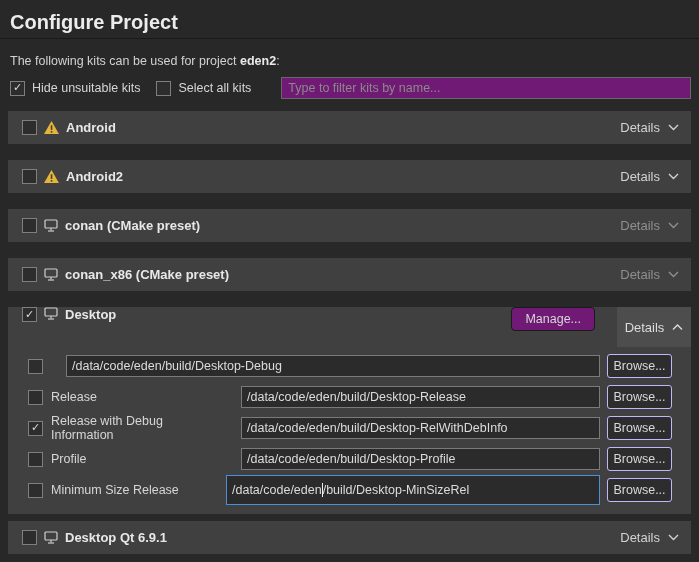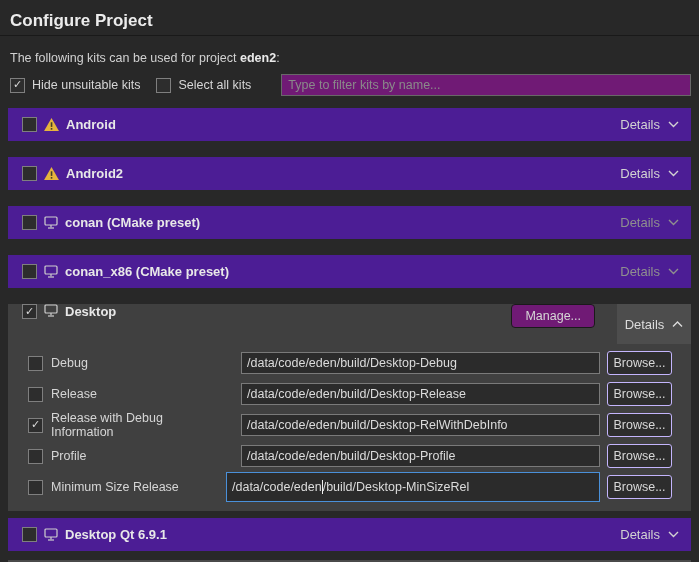--- a/index.html
+++ b/index.html
@@ -4,38 +4,38 @@
 <style>
   html,body{margin:0;padding:0;}
   body{
     width:699px;height:562px;overflow:hidden;
     background:#282828;color:#d6d6d6;
     font-family:"Liberation Sans","DejaVu Sans",sans-serif;
     font-size:12.5px;
     -webkit-font-smoothing:antialiased;
   }
   .titlebar{padding:11px 10px 4px;border-bottom:1px solid #191919;}
-  .title{font-size:17px;font-weight:bold;color:#ececec;}
+  .title{font-size:20px;font-weight:bold;color:#ececec;}
   .subtitle{margin:15px 10px 0;color:#d2d2d2;}
   .subtitle b{color:#eaeaea;}
   .toolbar{display:flex;align-items:center;margin:8px 8px 11px 10px;height:24px;}
   .cb-group{display:flex;align-items:center;margin-right:16px;flex:none;}
   .cb{
     width:13px;height:13px;flex:none;border:1px solid #7f7f7f;background:#2d2d2d;
     display:inline-flex;align-items:center;justify-content:center;box-sizing:content-box;
   }
   .cb.checked::after{content:"\2713";color:#dcdcdc;font-size:11px;line-height:1;margin-top:-1px;}
   .cb-label{margin-left:7px;color:#d6d6d6;}
   .filter-input{
     flex:1;margin-left:14px;height:20px;background:#701a75;border:1px solid #686868;
     color:#dcdcdc;font:inherit;padding:0 6px;outline:none;
   }
   .filter-input::placeholder{color:#8a8a8a;}
   .kit-row{
-    margin:0 8px 16px;height:33px;background:#4c1d95;
+    margin:0 8px 16px;height:33px;background:#404040;
     display:flex;align-items:center;padding:0 12px 0 14px;box-sizing:border-box;
   }
   .kit-icon{margin:0 7px 0 7px;display:inline-flex;flex:none;}
   .kit-name{font-weight:bold;font-size:13px;color:#e8e8e8;}
   .details-btn{display:flex;align-items:center;margin-left:auto;gap:8px;color:#d2d2d2;font-size:13px;cursor:default;}
   .details-btn .chev{stroke:#d2d2d2;}
   .details-btn.muted{color:#8f8f8f;}
   .details-btn.muted .chev{stroke:#8f8f8f;}
   .panel{
     margin:0 8px 0;background:#404040;position:relative;
@@ -185,21 +185,20 @@
           <line x1="4" y1="12" x2="10" y2="12"></line>
         </svg>
     </span>
     <span class="kit-name">Desktop</span>
     <button class="manage-btn">Manage...</button>
   </div>
   <div class="panel-spacer"></div>
 
   <div class="cfg-row">
     <span class="cb"></span>
-    <span class="cfg-label">Debug</span>
     <input class="cfg-input" type="text" value="/data/code/eden/build/Desktop-Debug" style="">
     <button class="browse-btn">Browse...</button>
   </div>
 
   <div class="cfg-row">
     <span class="cb"></span>
     <span class="cfg-label">Release</span>
     <input class="cfg-input" type="text" value="/data/code/eden/build/Desktop-Release" style="">
     <button class="browse-btn">Browse...</button>
   </div>

